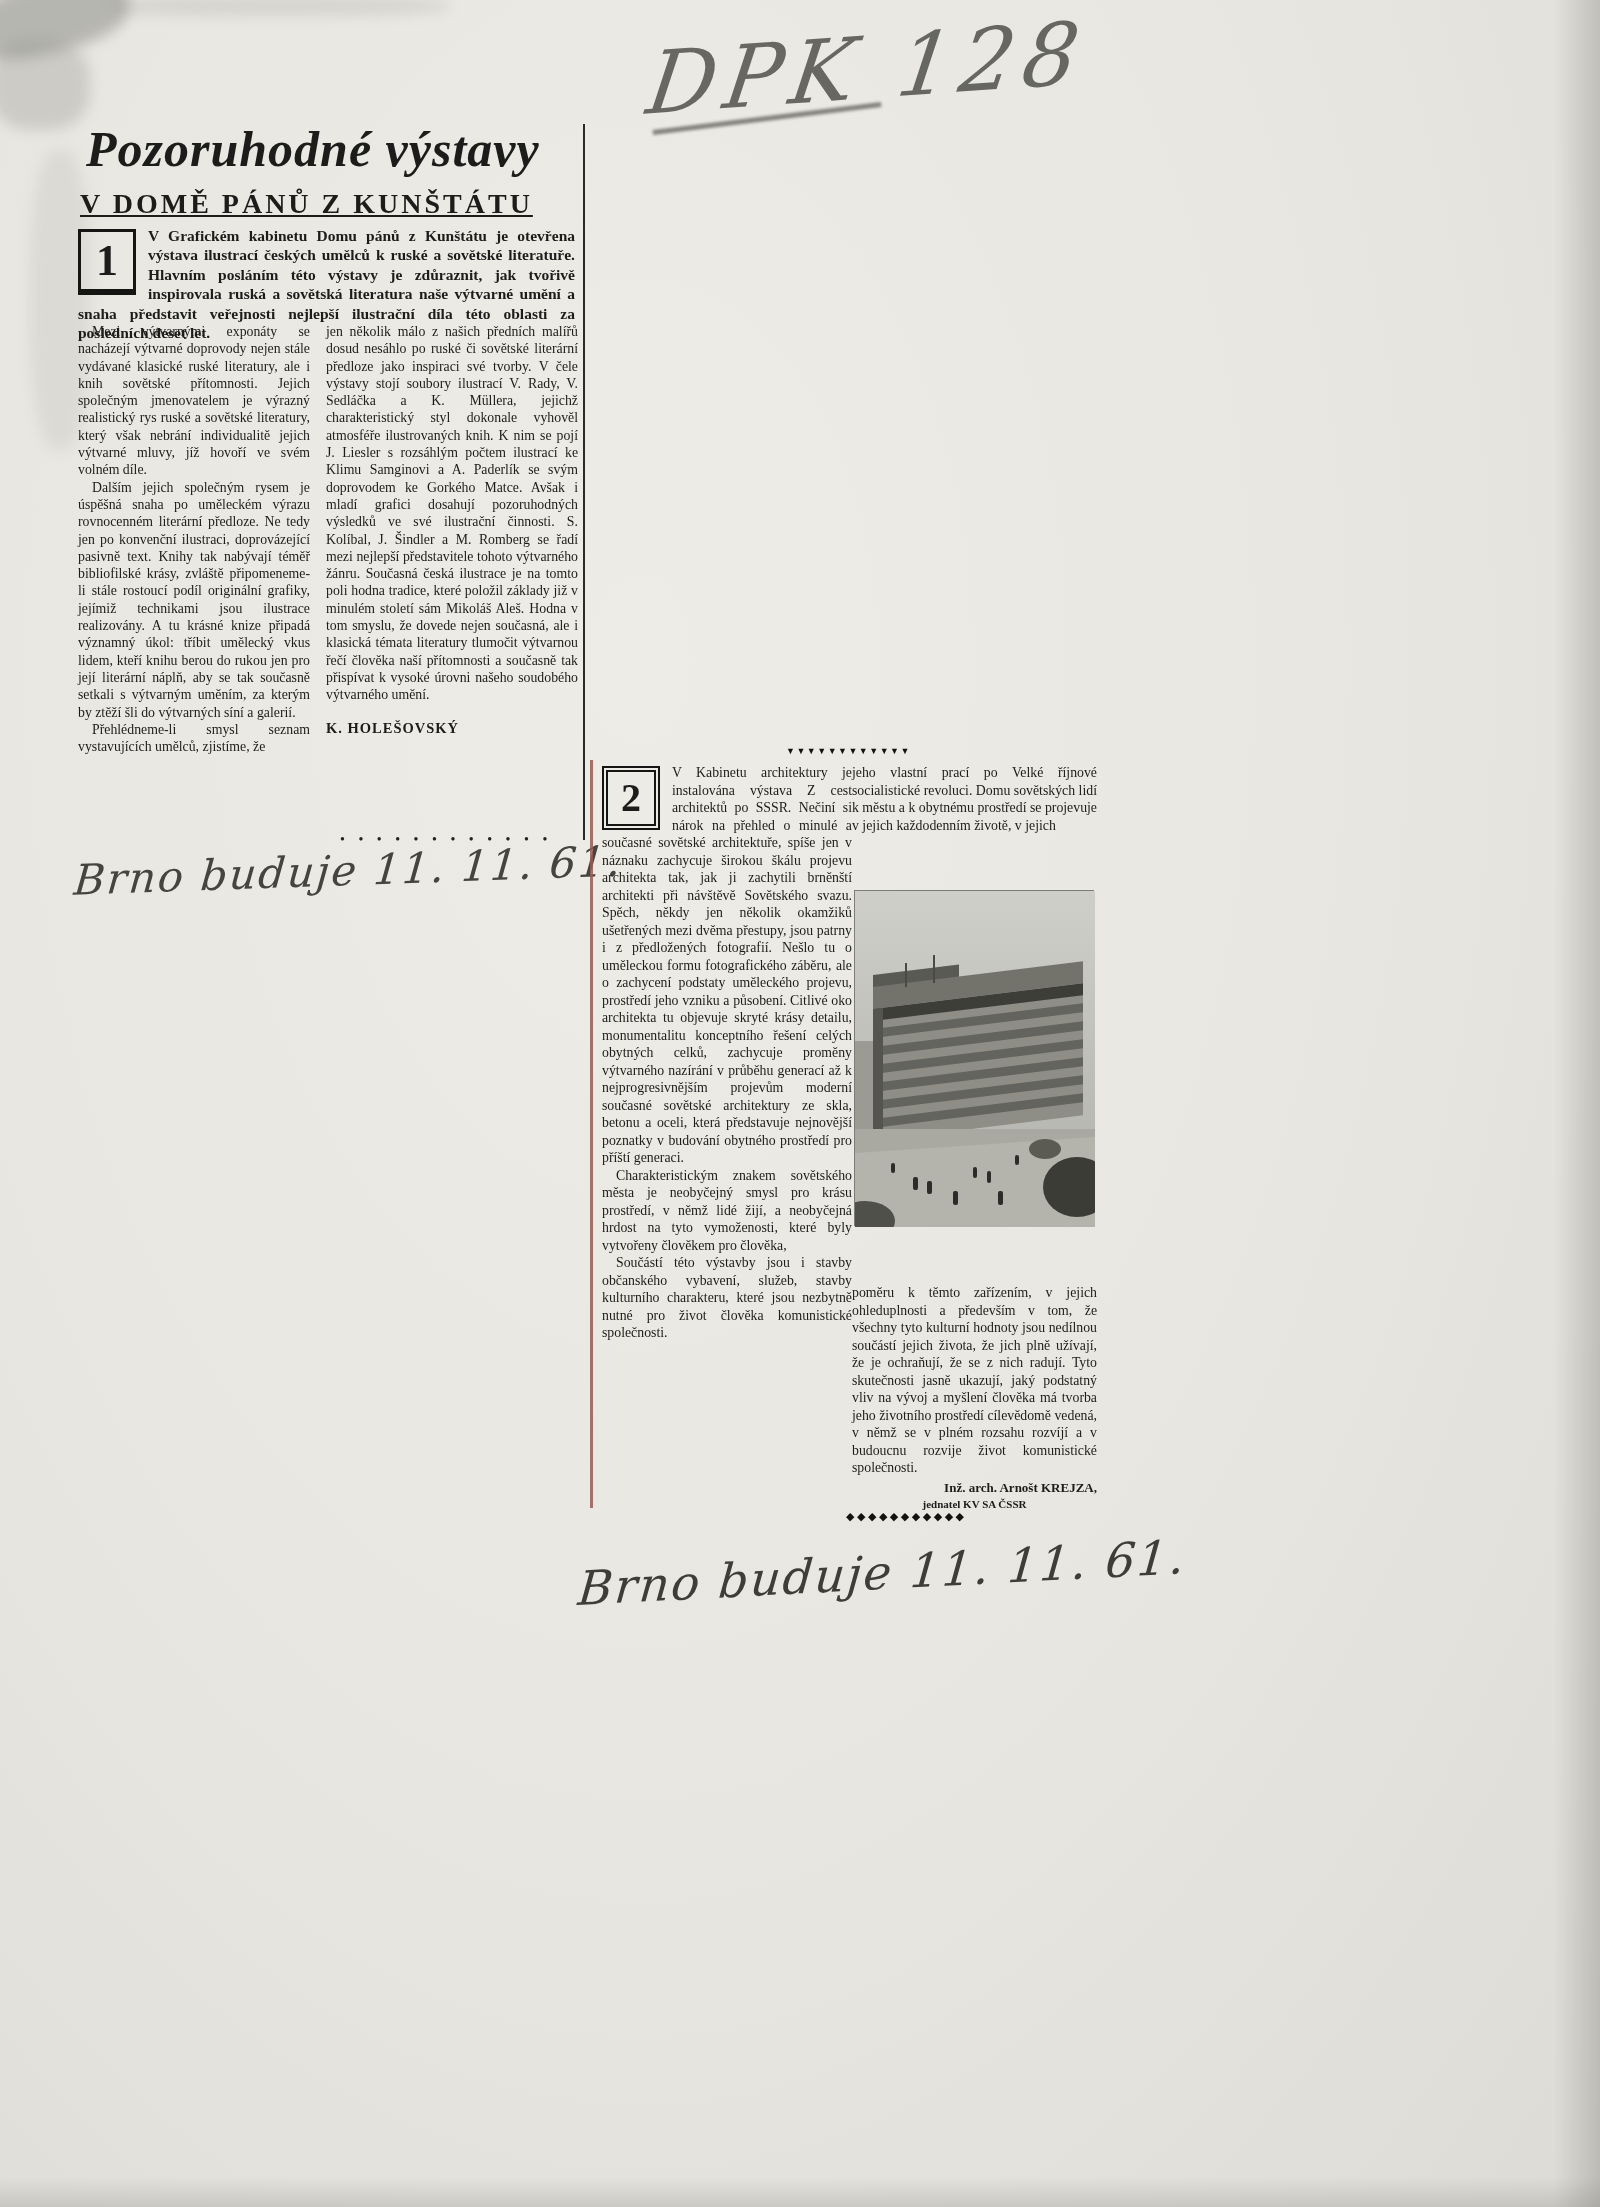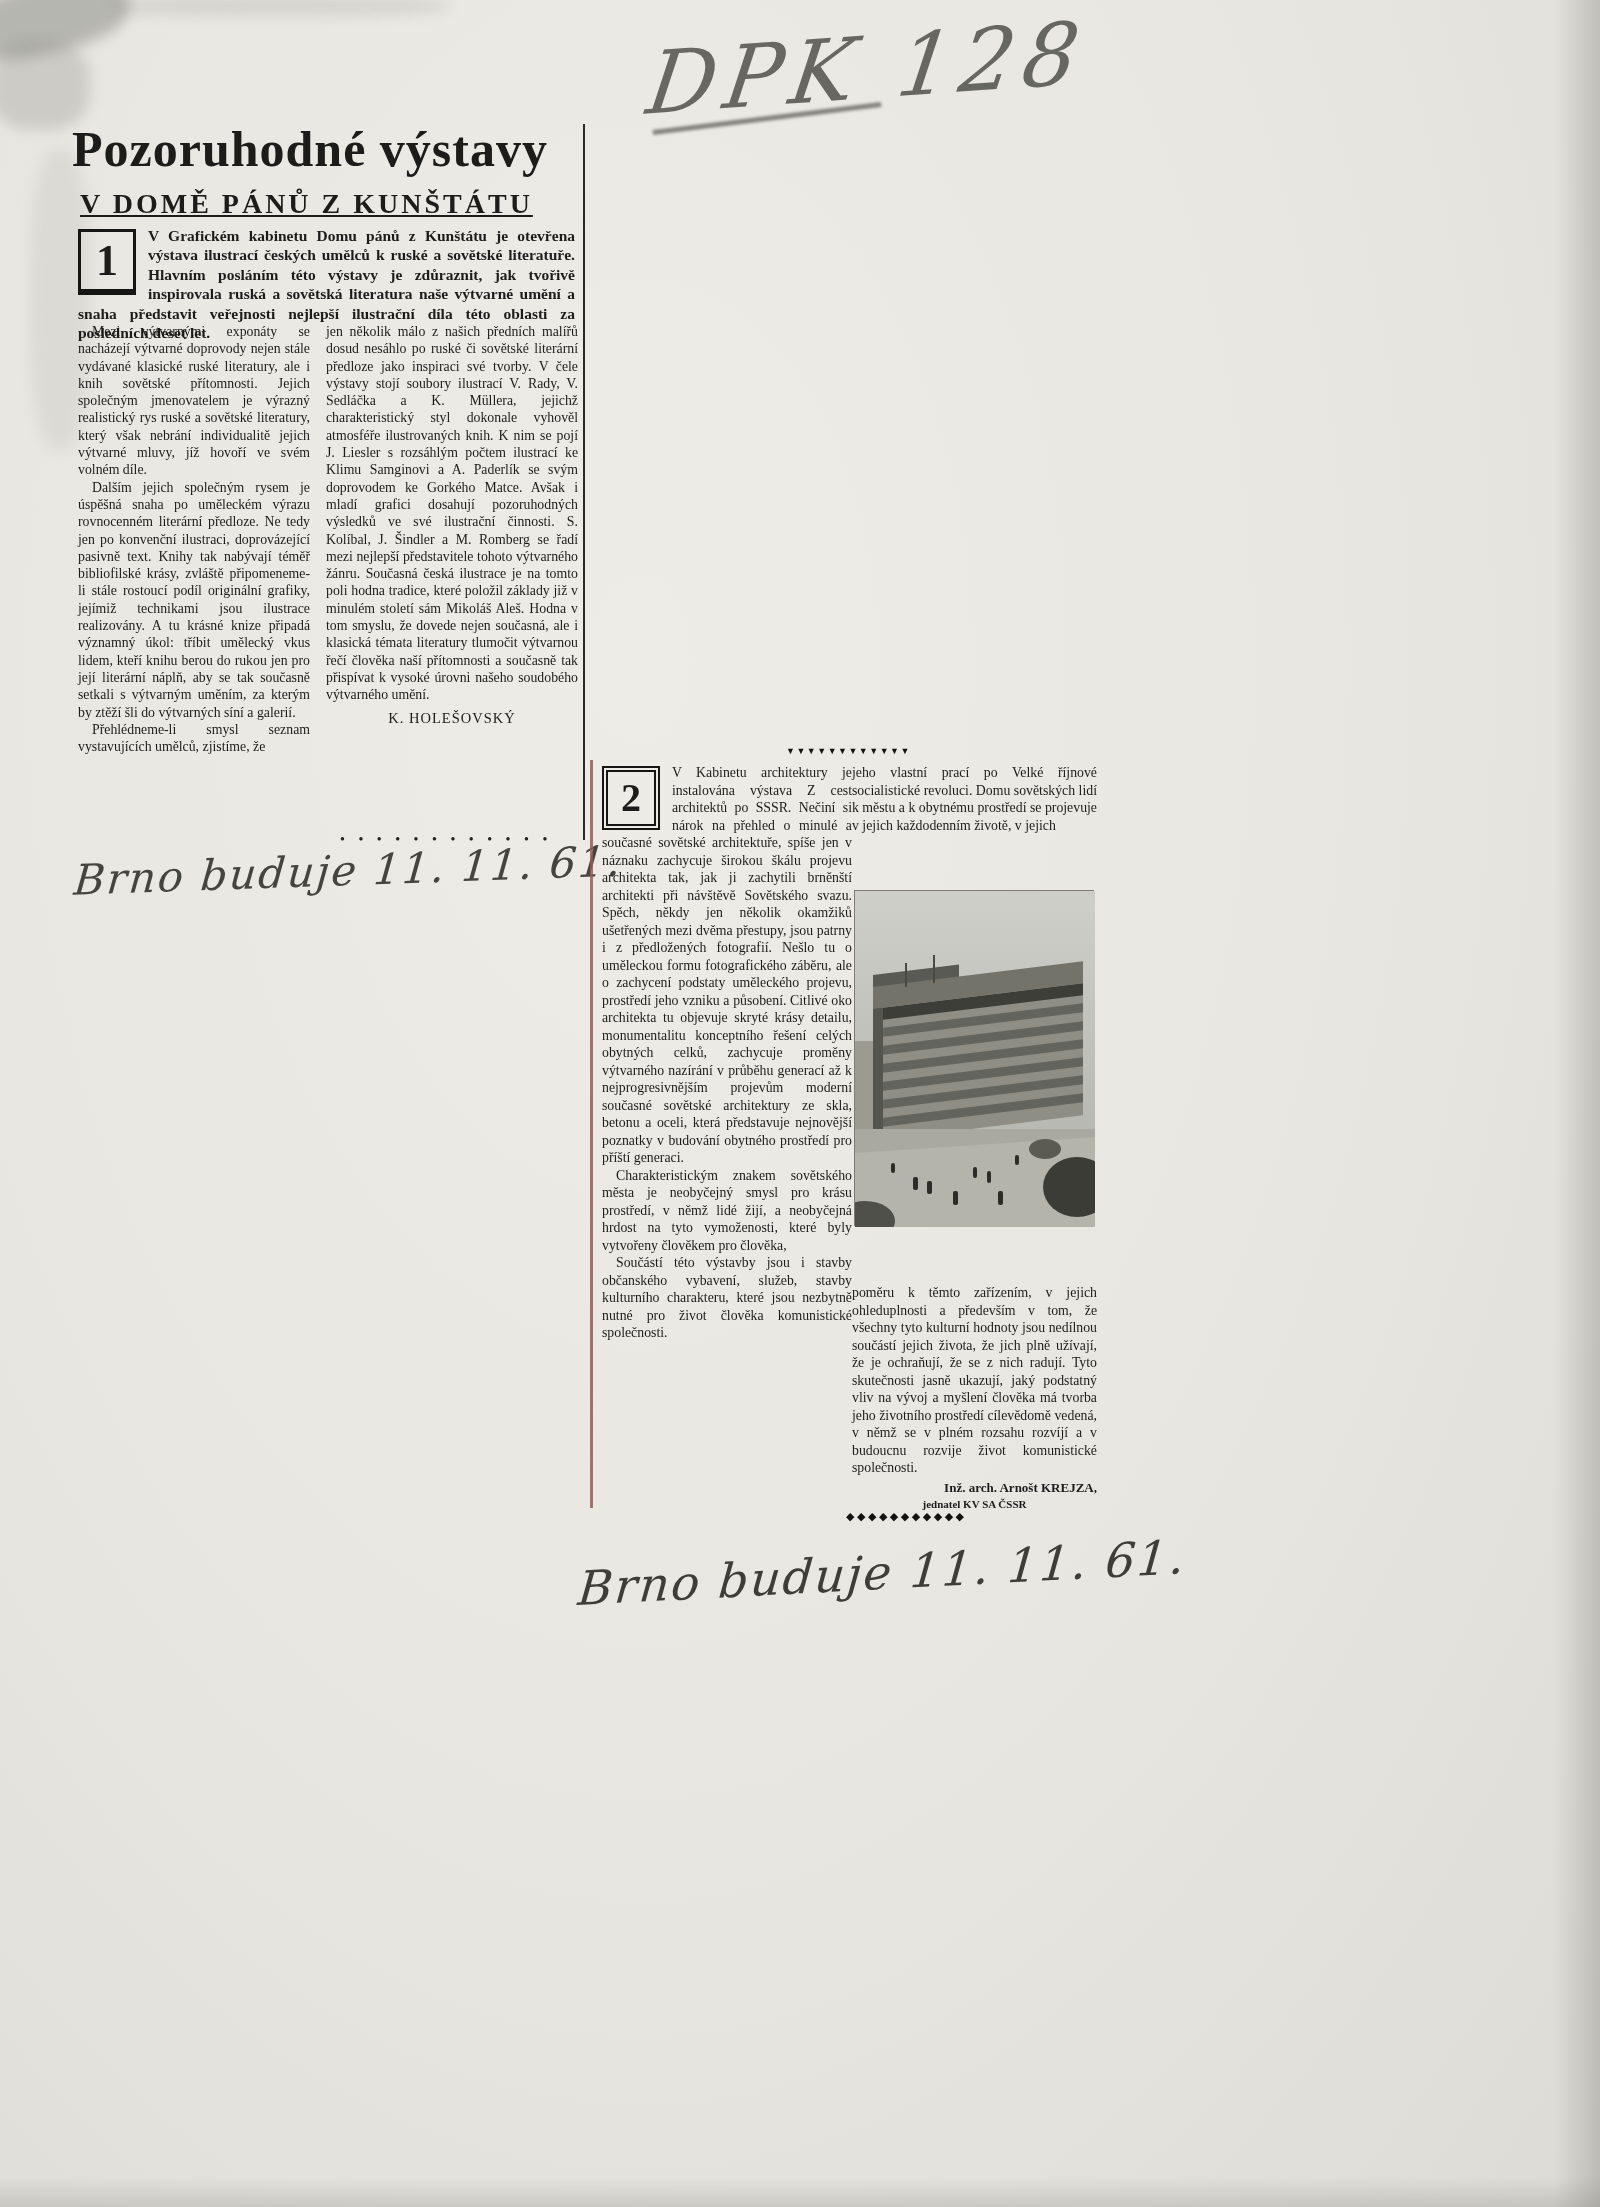--- a/index.html
+++ b/index.html
@@ -28,36 +28,36 @@
   .hw-top { left:648px; top:18px; font-size:86px; letter-spacing:8px; color:#5a5a54;
     transform:rotate(-4deg) skewX(-12deg); opacity:.9; }
   .hw-top-stroke { position:absolute; left:652px; top:116px; width:230px; height:5px;
     background:#6a6a63; transform:rotate(-7deg); filter:blur(1.5px); opacity:.8; }
   .hw-mid { left:74px; top:846px; font-size:42px; letter-spacing:2px; color:#45453f;
     transform:rotate(-2deg) skewX(-7deg); }
   .hw-bottom { left:578px; top:1545px; font-size:47px; letter-spacing:2px; color:#3e3e38;
     transform:rotate(-3deg) skewX(-8deg); }
 
   
-  .a1-title { position:absolute; left:72px; top:120px; font-size:50px; 
+  .a1-title { position:absolute; left:86px; top:120px; font-size:50px; font-style:italic;
     font-weight:bold; letter-spacing:1px; }
   .a1-subtitle { position:absolute; left:80px; top:188px; font-size:28px; font-weight:bold;
     letter-spacing:3px;text-decoration:underline; }
   .vrule { position:absolute; left:583px; top:124px; width:2px; height:716px; background:#2a2a27; }
   .a1-lead { position:absolute; left:78px; top:226px; width:497px; font-size:15.5px;
     line-height:19.4px; font-weight:bold; text-align:justify; }
   .dropbox1 { float:left; width:58px; height:66px; border:3px solid #151513; border-bottom-width:6px;
     margin:3px 12px 2px 0; display:flex; align-items:center; justify-content:center;
     font-size:44px; font-weight:bold; background:transparent; }
   .a1-cols { position:absolute; left:78px; top:323px; width:500px; display:flex; gap:16px; }
   .a1-col { font-size:13.8px; line-height:17.3px; text-align:justify; }
   .a1-col.left  { width:232px; }
   .a1-col.right { width:252px; }
   .a1-col p.indent { text-indent:14px; }
-  .a1-sig { text-align:center; font-weight:normal; letter-spacing:1px; margin-top:6px; font-size:14.5px; }
+  .a1-sig { text-align:left; font-weight:bold; letter-spacing:1px; margin-top:16px; font-size:14.5px; }
   .dotted { position:absolute; left:340px; top:832px; font-size:14px; letter-spacing:5px; color:#222; }
 
   
   .sep { position:absolute; color:#121210; }
   .sep-top { left:786px; top:746px; font-size:9px; letter-spacing:1.5px; }
   .sep-bottom { left:846px; top:1510px; font-size:11px; letter-spacing:2.5px; }
   .redline { position:absolute; left:590px; top:760px; width:3px; height:748px;
     background:#9b5a50; opacity:.85; }
   .a2-left { position:absolute; left:602px; top:764px; width:250px; font-size:13.8px;
     line-height:17.5px; text-align:justify; }

